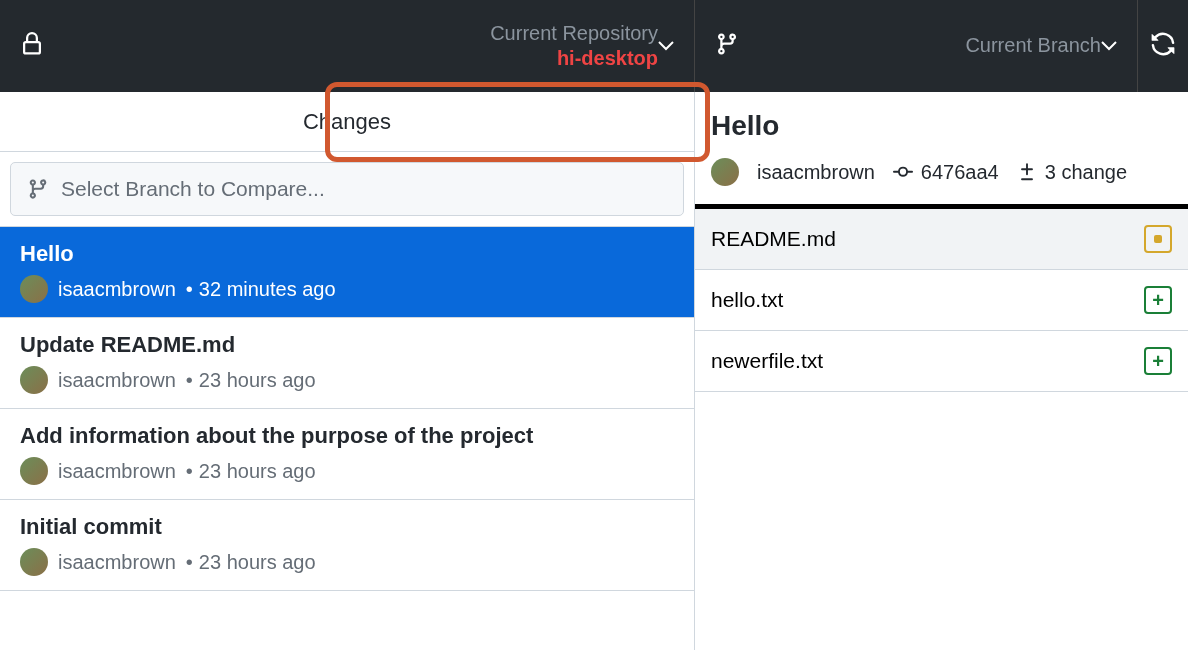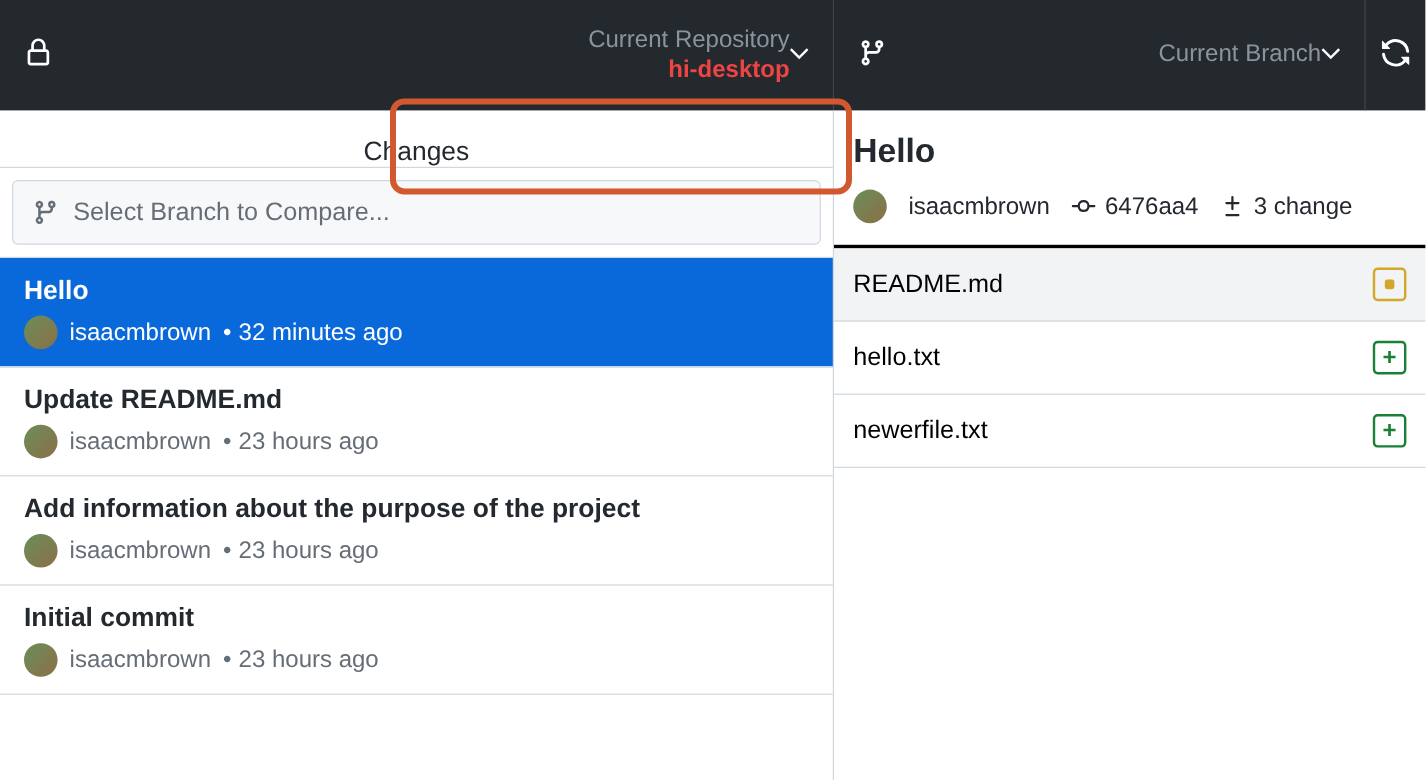--- a/index.html
+++ b/index.html
@@ -66,23 +66,22 @@
       display: flex;
       height: calc(100% - 92px);
     }
     .left-panel {
       width: 695px;
       border-right: 1px solid #d0d7de;
       position: relative;
     }
     .tabs {
       display: flex;
-      height: 48px;
+      height: 60px;
       border-bottom: 1px solid #d0d7de;
-      align-items: flex-end;
     }
     .tab {
       flex: 1;
       display: flex;
       align-items: center;
       justify-content: center;
       font-size: 22px;
       color: #24292f;
       cursor: pointer;
       position: relative;
@@ -183,21 +182,21 @@
       font-size: 20px;
       color: #24292f;
       gap: 18px;
     }
     .detail-meta-item {
       display: flex;
       align-items: center;
       gap: 8px;
     }
     .file-list {
-      border-top: 3px solid #000000;
+      border-top: 5px solid #000000;
     }
     .file-item {
       display: flex;
       align-items: center;
       justify-content: space-between;
       padding: 16px 16px;
       font-size: 21px;
       border-bottom: 1px solid #d0d7de;
       cursor: pointer;
     }

